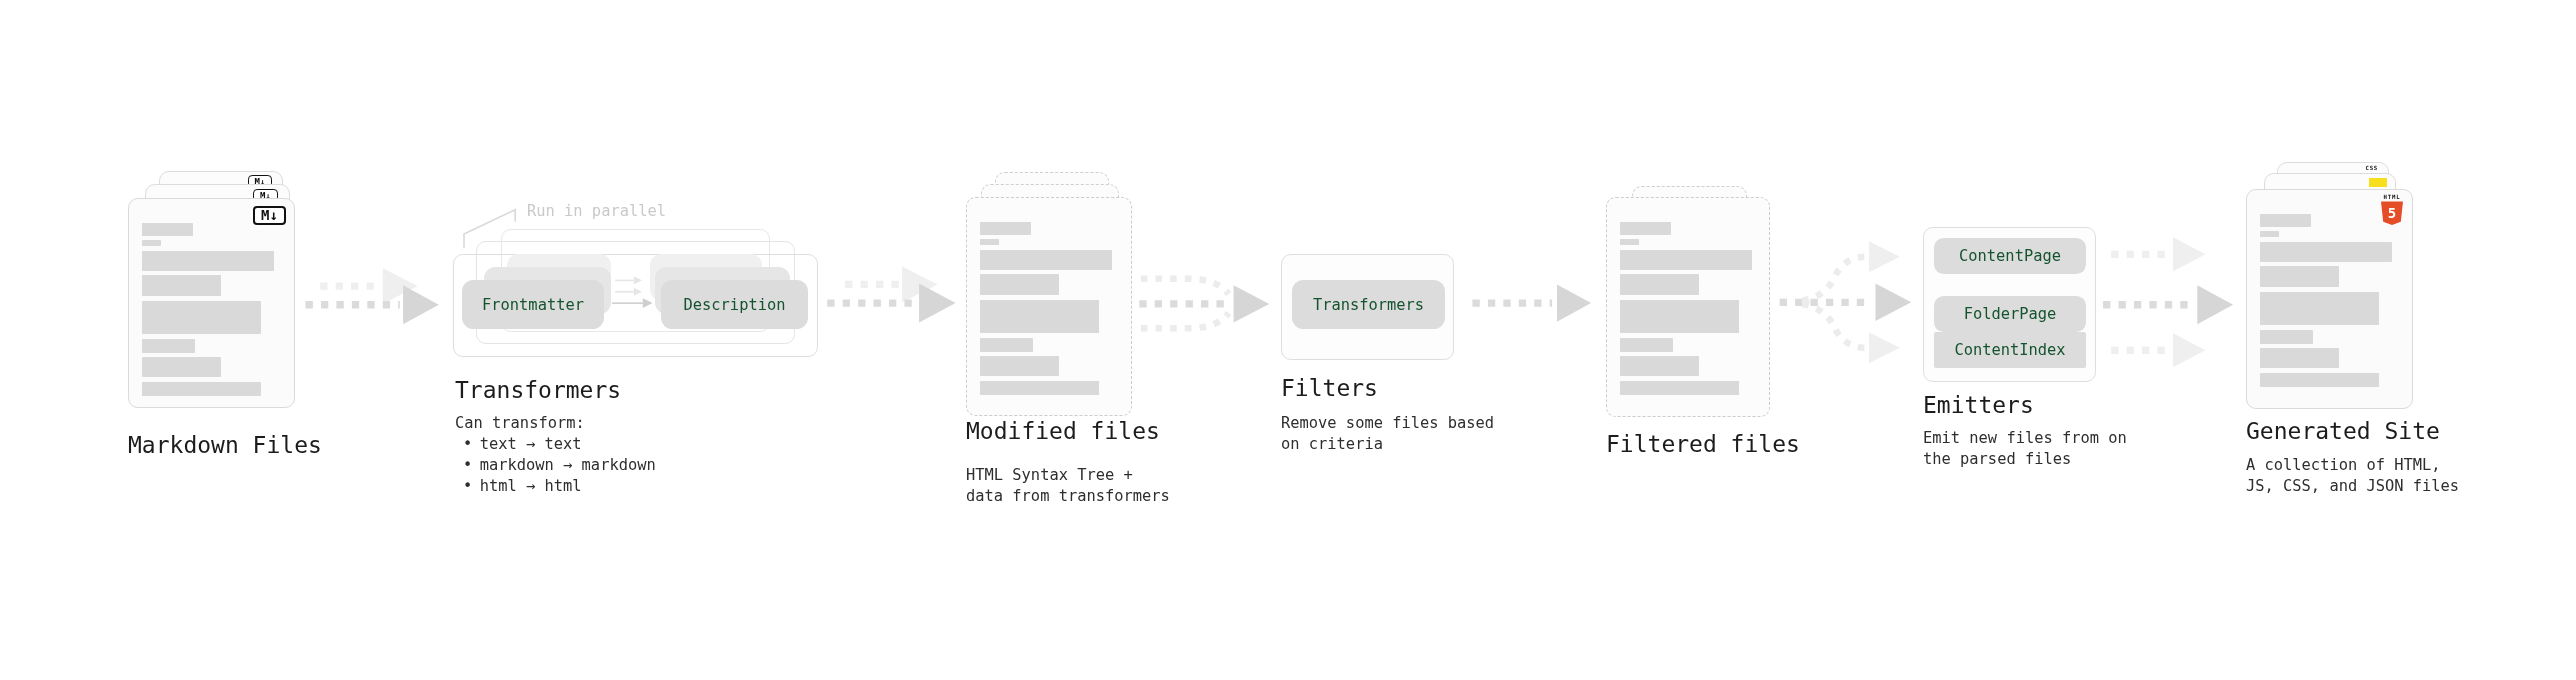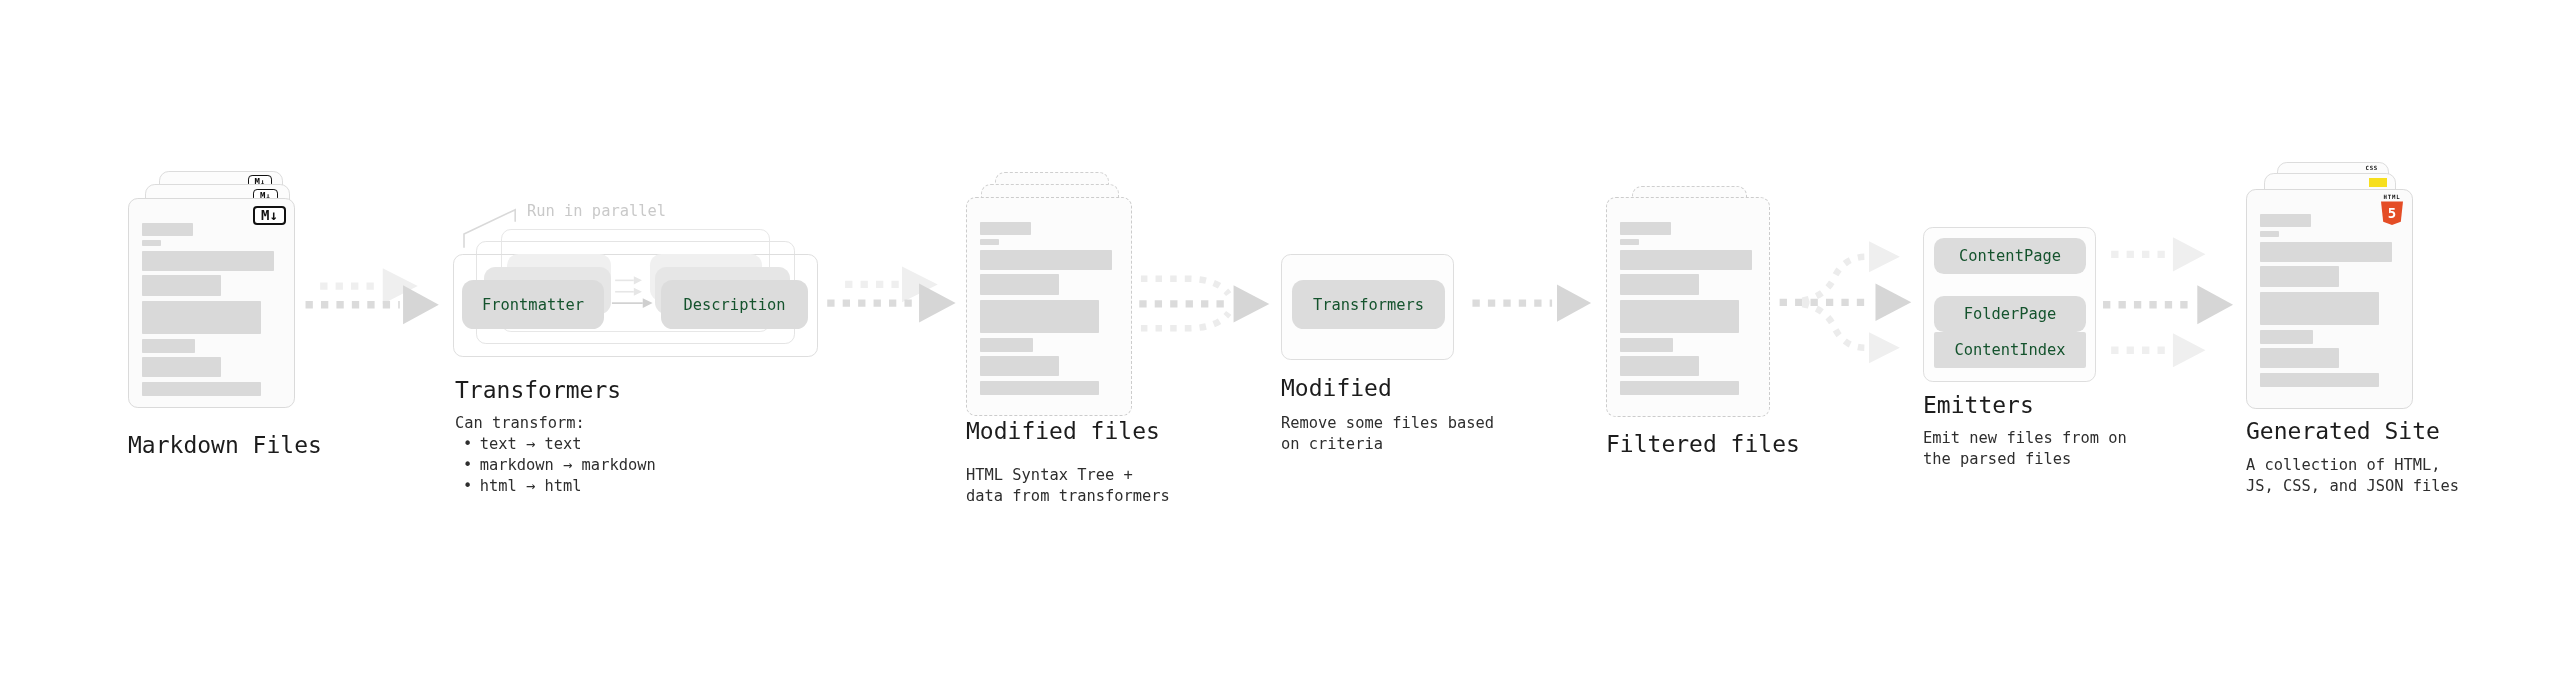--- a/index.html
+++ b/index.html
@@ -203,21 +203,21 @@
       <div>HTML Syntax Tree +</div>
       <div>data from transformers</div>
     </div>
   </div>
 
   <div>
     <div class="abs panel" style="left:1281px;top:254px;width:173px;height:106px;"></div>
     <div class="abs pill" style="left:1292px;top:280px;width:153px;height:49px;">
       <span>Transformers</span>
     </div>
-    <div class="abs h" style="left:1281px;top:375px;">Modified</div>
+    <div class="abs h" style="left:1281px;top:375px;">Filters</div>
     <div class="abs t" style="left:1281px;top:413px;">
       <div>Remove some files based</div>
       <div>on criteria</div>
     </div>
   </div>
 
   <div>
     <div class="abs doc-back dashed" style="left:1632px;top:186px;width:115px;height:41px;"></div>
     <div class="abs doc-card dashed" style="left:1606px;top:197px;width:164px;height:220px;">
       <div class="doc-bars">

